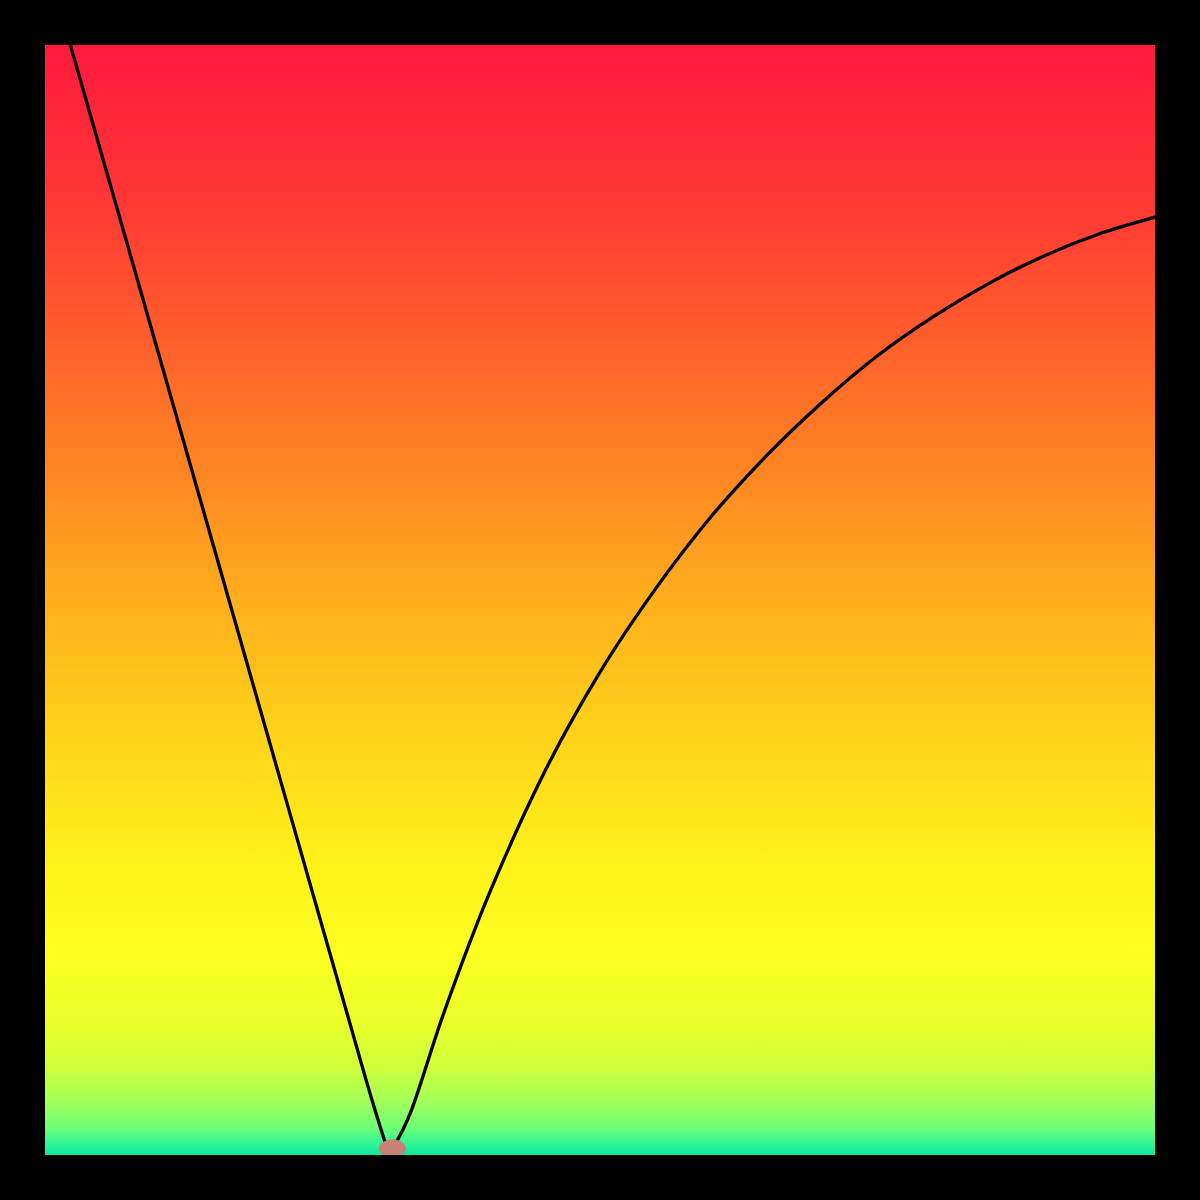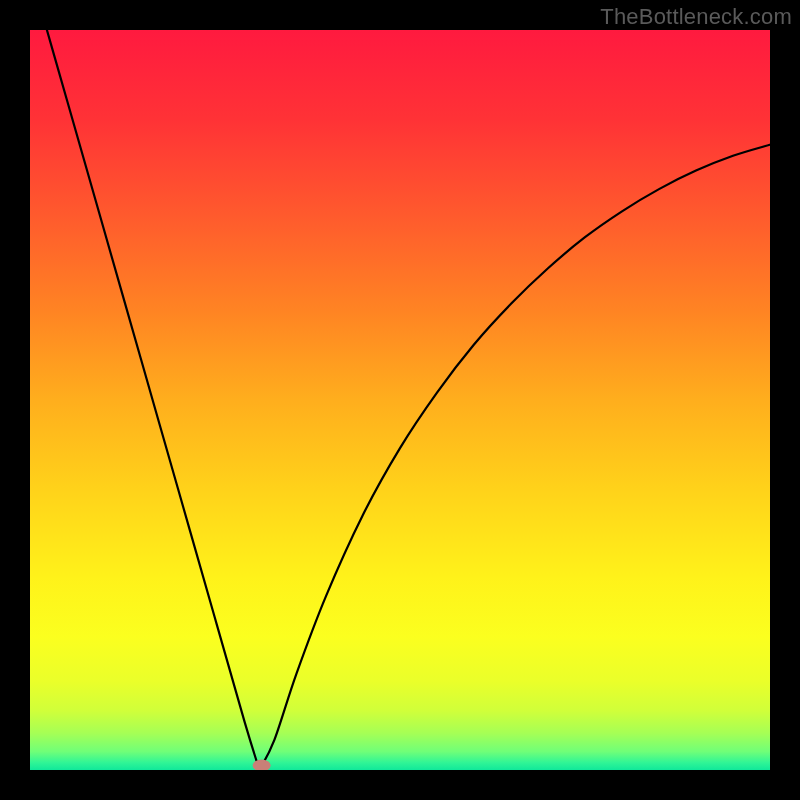--- a/index.html
+++ b/index.html
@@ -61,15 +61,14 @@
             <stop offset="99.00%" stop-color="#30f596"></stop>
             <stop offset="100.00%" stop-color="#10e89a"></stop>
           </linearGradient>
       </defs>
       <rect id="bg-rect" x="0" y="0" width="740" height="740" fill="url(#bg-grad)"></rect>
       <path id="curve-path" fill="none" stroke="#000" stroke-width="2.2" stroke-linejoin="round" stroke-linecap="round" d="M 0.00 -59.20 C 6.17 -37.62, 24.67 27.13, 37.00 70.30 C 49.33 113.47, 61.67 156.63, 74.00 199.80 C 86.33 242.97, 98.67 286.13, 111.00 329.30 C 123.33 372.47, 135.67 415.63, 148.00 458.80 C 160.33 501.97, 173.90 549.45, 185.00 588.30 C 196.10 627.15, 207.20 666.62, 214.60 691.90 C 222.00 717.18, 226.93 731.98, 229.40 740.00 C 231.87 735.07, 238.03 726.43, 244.20 710.40 C 250.37 694.37, 257.77 667.85, 266.40 643.80 C 275.03 619.75, 284.90 592.62, 296.00 566.10 C 307.10 539.58, 320.67 509.37, 333.00 484.70 C 345.33 460.03, 357.67 438.45, 370.00 418.10 C 382.33 397.75, 394.67 379.87, 407.00 362.60 C 419.33 345.33, 431.67 329.30, 444.00 314.50 C 456.33 299.70, 468.67 286.50, 481.00 273.80 C 493.33 261.10, 505.67 249.38, 518.00 238.28 C 530.33 227.18, 542.67 216.70, 555.00 207.20 C 567.33 197.70, 579.67 189.32, 592.00 181.30 C 604.33 173.28, 616.67 165.88, 629.00 159.10 C 641.33 152.32, 653.67 146.15, 666.00 140.60 C 678.33 135.05, 690.67 130.12, 703.00 125.80 C 715.33 121.48, 733.83 116.55, 740.00 114.70"></path>
       <ellipse id="marker-dot" rx="9" ry="6" fill="#c98077" cx="231.62" cy="735.56"></ellipse>
     </svg>
   </div>
 
-  <div class="watermark">TheBottleneck.com</div>
 
 </div>
 
 </body></html>

